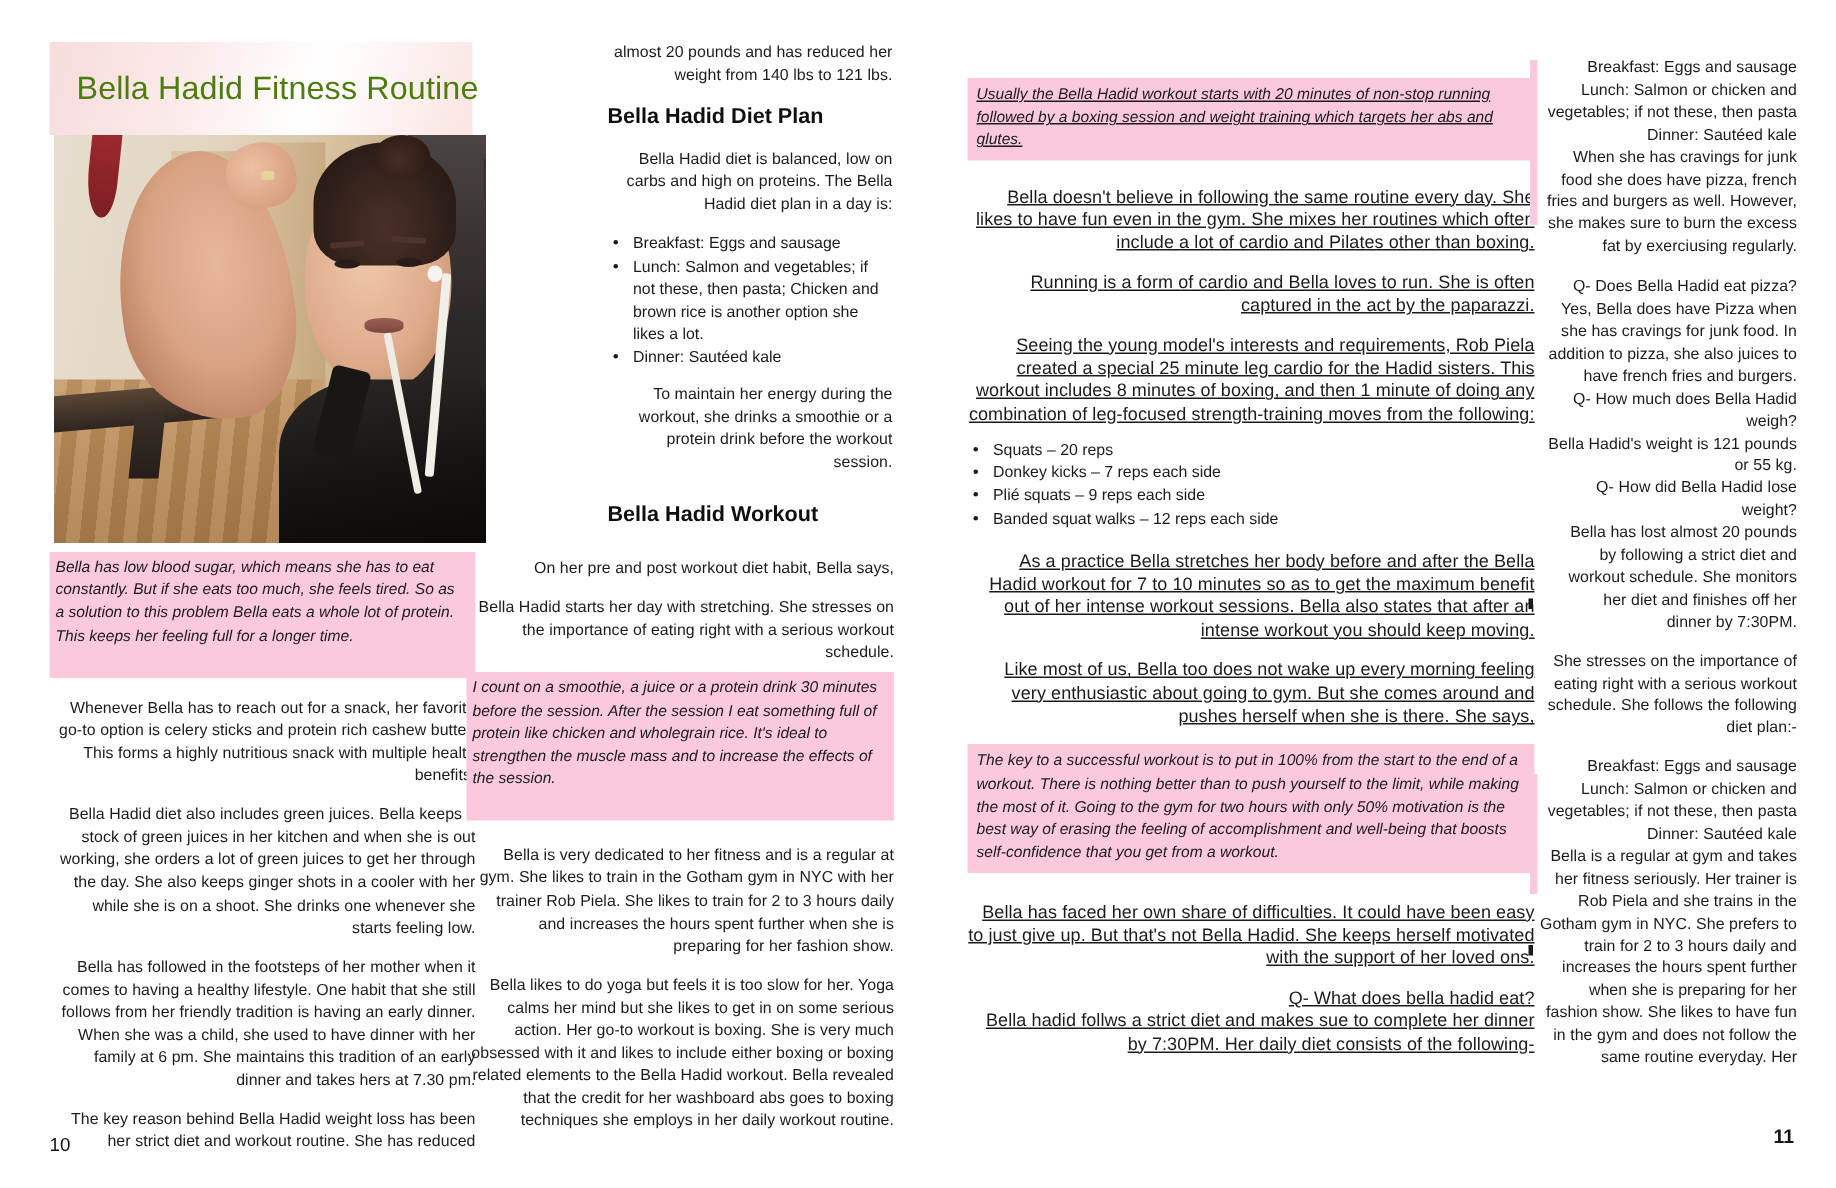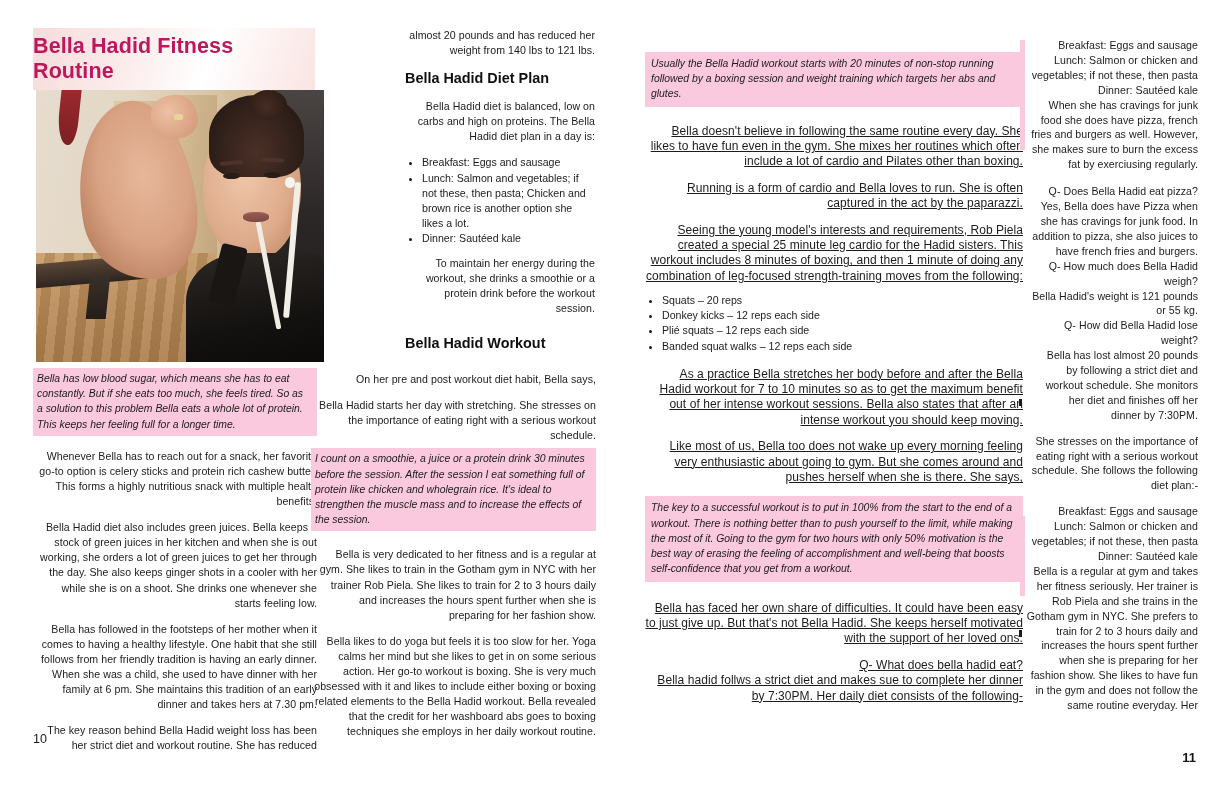--- a/index.html
+++ b/index.html
@@ -24,21 +24,21 @@
   .body-txt.wide{font-size:12px;line-height:15.4px;text-decoration:underline;}
 
   
   .title-band{
     position:absolute;left:33px;top:28px;width:282px;height:62px;
     background:linear-gradient(108deg,#f7dcdc 0%,#fbeaea 32%,#ffffff 62%,#f9e4e2 100%);
   }
   .title-text{
     position:absolute;left:33px;top:28px;width:290px;height:62px;
     display:flex;align-items:center;justify-content:flex-end;
-    font-size:21.5px;font-weight:700;color:#be185d;letter-spacing:.1px;
+    font-size:21.5px;font-weight:400;color:#4d7c0f;letter-spacing:.1px;
     padding-right:4px;box-sizing:border-box;
   }
 
   
   .photo{
     position:absolute;left:36px;top:90px;width:288px;height:272px;
     overflow:hidden;background:#cdb79b;
   }
   .ph-wall{position:absolute;inset:0;
     background:linear-gradient(100deg,#e6ddd0 0%,#e3d6c2 30%,#d9c5a6 52%,#c9ae88 72%,#3b3532 92%,#2b2724 100%);}
@@ -90,34 +90,34 @@
   .ph-cord{position:absolute;left:88%;top:34%;width:2.2%;height:50%;
     background:#f2efe9;transform:rotate(5deg);border-radius:2px;}
   .ph-cord2{position:absolute;left:80%;top:48%;width:1.8%;height:40%;
     background:#efece6;transform:rotate(-11deg);border-radius:2px;}
   .ph-bud{position:absolute;left:86.5%;top:32%;width:3.6%;height:4%;background:#f6f4f0;border-radius:50%;}
 
   
   .quote{
     background:#fbc9dd;
     font-style:italic;font-size:10.4px;line-height:15.2px;
-    padding:3px 6px 4px 4px;box-sizing:border-box;color:#1b1b1b;
+    padding:3px 6px 20px 4px;box-sizing:border-box;color:#1b1b1b;
   }
   .quote p{margin:0;}
 
   
   h2.sub{
     font-size:14.4px;font-weight:bold;margin:0 0 12px 0;line-height:18px;color:#0f0f0f;
   }
   ul.bullets{margin:0 0 10px 0;padding-left:17px;}
   ul.bullets li{font-size:10.6px;line-height:15.1px;margin:0;}
 
   
   .pgnum{position:absolute;font-size:12.5px;color:#161616;}
-  .pg-left{left:33px;top:732px;}
+  .pg-left{left:33px;top:756px;}
   .pg-right{right:28px;top:750px;font-weight:bold;font-size:13px;}
 
   
   .edge-accent{position:absolute;left:1020px;width:5px;background:#fbc9dd;}
   .ea1{top:40px;height:110px;}
   .ea2{top:516px;height:80px;}
   .gutter-mark{position:absolute;left:1019px;width:3px;height:7px;background:#1b1b1b;}
 </style>
 </head>
 <body>
@@ -198,32 +198,32 @@
     </div>
     <div class="body-txt" style="margin-top:16px;">
       <p>Bella is very dedicated to her fitness and is a regular at gym. She likes to train in the Gotham gym in NYC with her trainer Rob Piela. She likes to train for 2 to 3 hours daily and increases the hours spent further when she is preparing for her fashion show.</p>
       <p>Bella likes to do yoga but feels it is too slow for her. Yoga calms her mind but she likes to get in on some serious action. Her go-to workout is boxing. She is very much obsessed with it and likes to include either boxing or boxing related elements to the Bella Hadid workout. Bella revealed that the credit for her washboard abs goes to boxing techniques she employs in her daily workout routine.</p>
     </div>
   </div>
 
   <div class="pgnum pg-left">10</div>
 
   <div class="col c3">
-    <div class="quote" style="padding:4px 8px 5px 6px;">
+    <div class="quote" style="padding:4px 8px 5px 6px;text-decoration:underline;">
       <p>Usually the Bella Hadid workout starts with 20 minutes of non-stop running followed by a boxing session and weight training which targets her abs and glutes.</p>
     </div>
     <div class="body-txt wide" style="margin-top:17px;">
       <p>Bella doesn't believe in following the same routine every day. She likes to have fun even in the gym. She mixes her routines which often include a lot of cardio and Pilates other than boxing.</p>
       <p>Running is a form of cardio and Bella loves to run. She is often captured in the act by the paparazzi.</p>
       <p>Seeing the young model's interests and requirements, Rob Piela created a special 25 minute leg cardio for the Hadid sisters. This workout includes 8 minutes of boxing, and then 1 minute of doing any combination of leg-focused strength-training moves from the following:</p>
     </div>
     <ul class="bullets" style="margin-top:-2px;margin-bottom:13px;">
       <li>Squats – 20 reps</li>
-      <li>Donkey kicks – 12 reps each side</li>
-      <li>Plié squats – 12 reps each side</li>
+      <li>Donkey kicks – 7 reps each side</li>
+      <li>Plié squats – 9 reps each side</li>
       <li>Banded squat walks – 12 reps each side</li>
     </ul>
     <div class="body-txt wide">
       <p>As a practice Bella stretches her body before and after the Bella Hadid workout for 7 to 10 minutes so as to get the maximum benefit out of her intense workout sessions. Bella also states that after an intense workout you should keep moving.</p>
       <p>Like most of us, Bella too does not wake up every morning feeling very enthusiastic about going to gym. But she comes around and pushes herself when she is there. She says,</p>
     </div>
     <div class="quote" style="padding:4px 8px 5px 6px;margin-top:11px;">
       <p>The key to a successful workout is to put in 100% from the start to the end of a workout. There is nothing better than to push yourself to the limit, while making the most of it. Going to the gym for two hours with only 50% motivation is the best way of erasing the feeling of accomplishment and well-being that boosts self-confidence that you get from a workout.</p>
     </div>
     <div class="body-txt wide" style="margin-top:19px;">

